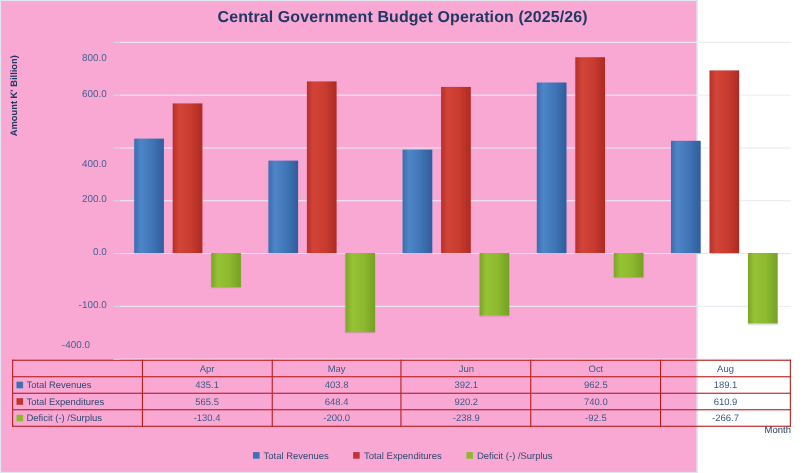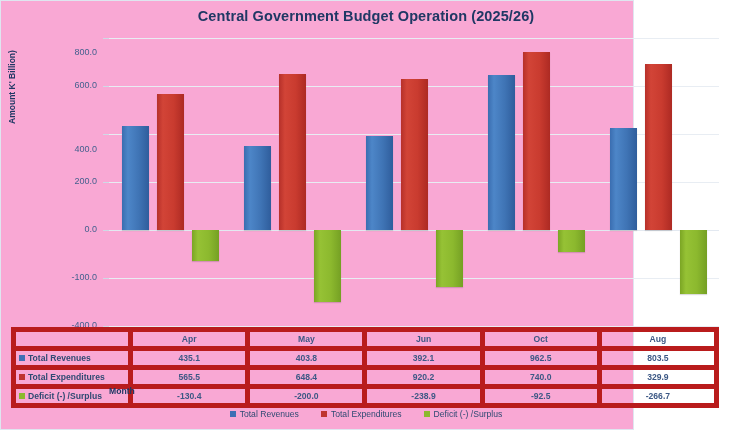--- a/index.html
+++ b/index.html
@@ -117,24 +117,24 @@
     position: absolute;
     left: 10px;
     top: 326px;
     width: 708px;
     border-collapse: collapse;
     font-size: 8.6px;
     color: #3c5885;
     table-layout: fixed;
   }
   #data-table td, #data-table th {
-    border: 5px solid #b91c1c;
+    border: 1px solid #b91c1c;
     height: 14px;
     padding: 0 0;
-    font-weight: bold;
+    font-weight: normal;
     text-align: center;
     white-space: nowrap;
     overflow: hidden;
   }
   #data-table td.rowlabel {
     text-align: left;
     padding-left: 3px;
     width: 98px;
     color: #2f4a73;
   }
@@ -148,23 +148,23 @@
   .sw-rev { background: #3f6fb4; }
   .sw-exp { background: #bf3430; }
   .sw-def { background: #8cb92e; }
 
   
   #x-axis-title {
     position: absolute;
     left: 108px;
     top: 385px;
     width: 610px;
-    text-align: left;
+    text-align: right;
     font-size: 8.6px;
-    font-weight: bold;
+    font-weight: normal;
     color: #1f3864;
   }
 
   
   #chart-legend {
     position: absolute;
     left: 0;
     top: 408px;
     width: 730px;
     display: flex;
@@ -193,21 +193,21 @@
 
   <div id="y-axis-title">Amount K' Billion)</div>
 
   <div id="y-labels">
       <div class="ylab" style="top: 15px;">800.0</div>
       <div class="ylab" style="top: 48px;">600.0</div>
       <div class="ylab" style="top: 112px;">400.0</div>
       <div class="ylab" style="top: 144px;">200.0</div>
       <div class="ylab" style="top: 192px;">0.0</div>
       <div class="ylab" style="top: 240px;">-100.0</div>
-      <div class="ylab" style="top: 288px;">-400.0</div>
+      <div class="ylab" style="top: 276px; text-align: center;">-400.0</div>
     </div>
 
   <div id="plot-area">
       <div class="gridline" style="top: 0px;"></div>
       <div class="gridline" style="top: 48px;"></div>
       <div class="gridline" style="top: 96px;"></div>
       <div class="gridline" style="top: 144px;"></div>
       <div class="gridline zero" style="top: 192px;"></div>
       <div class="gridline" style="top: 240px;"></div>
       <div class="gridline" style="top: 288px;"></div>
@@ -239,29 +239,29 @@
           <th>Aug</th>
         </tr>
     </thead>
     <tbody>
         <tr>
           <td class="rowlabel"><span class="legend-swatch sw-rev"></span><span>Total Revenues</span></td>
           <td>435.1</td>
           <td>403.8</td>
           <td>392.1</td>
           <td>962.5</td>
-          <td>803.5</td>
+          <td>189.1</td>
         </tr>
         <tr>
           <td class="rowlabel"><span class="legend-swatch sw-exp"></span><span>Total Expenditures</span></td>
           <td>565.5</td>
           <td>648.4</td>
           <td>920.2</td>
           <td>740.0</td>
-          <td>329.9</td>
+          <td>610.9</td>
         </tr>
         <tr>
           <td class="rowlabel"><span class="legend-swatch sw-def"></span><span>Deficit (-) /Surplus</span></td>
           <td>-130.4</td>
           <td>-200.0</td>
           <td>-238.9</td>
           <td>-92.5</td>
           <td>-266.7</td>
         </tr>
       </tbody>

